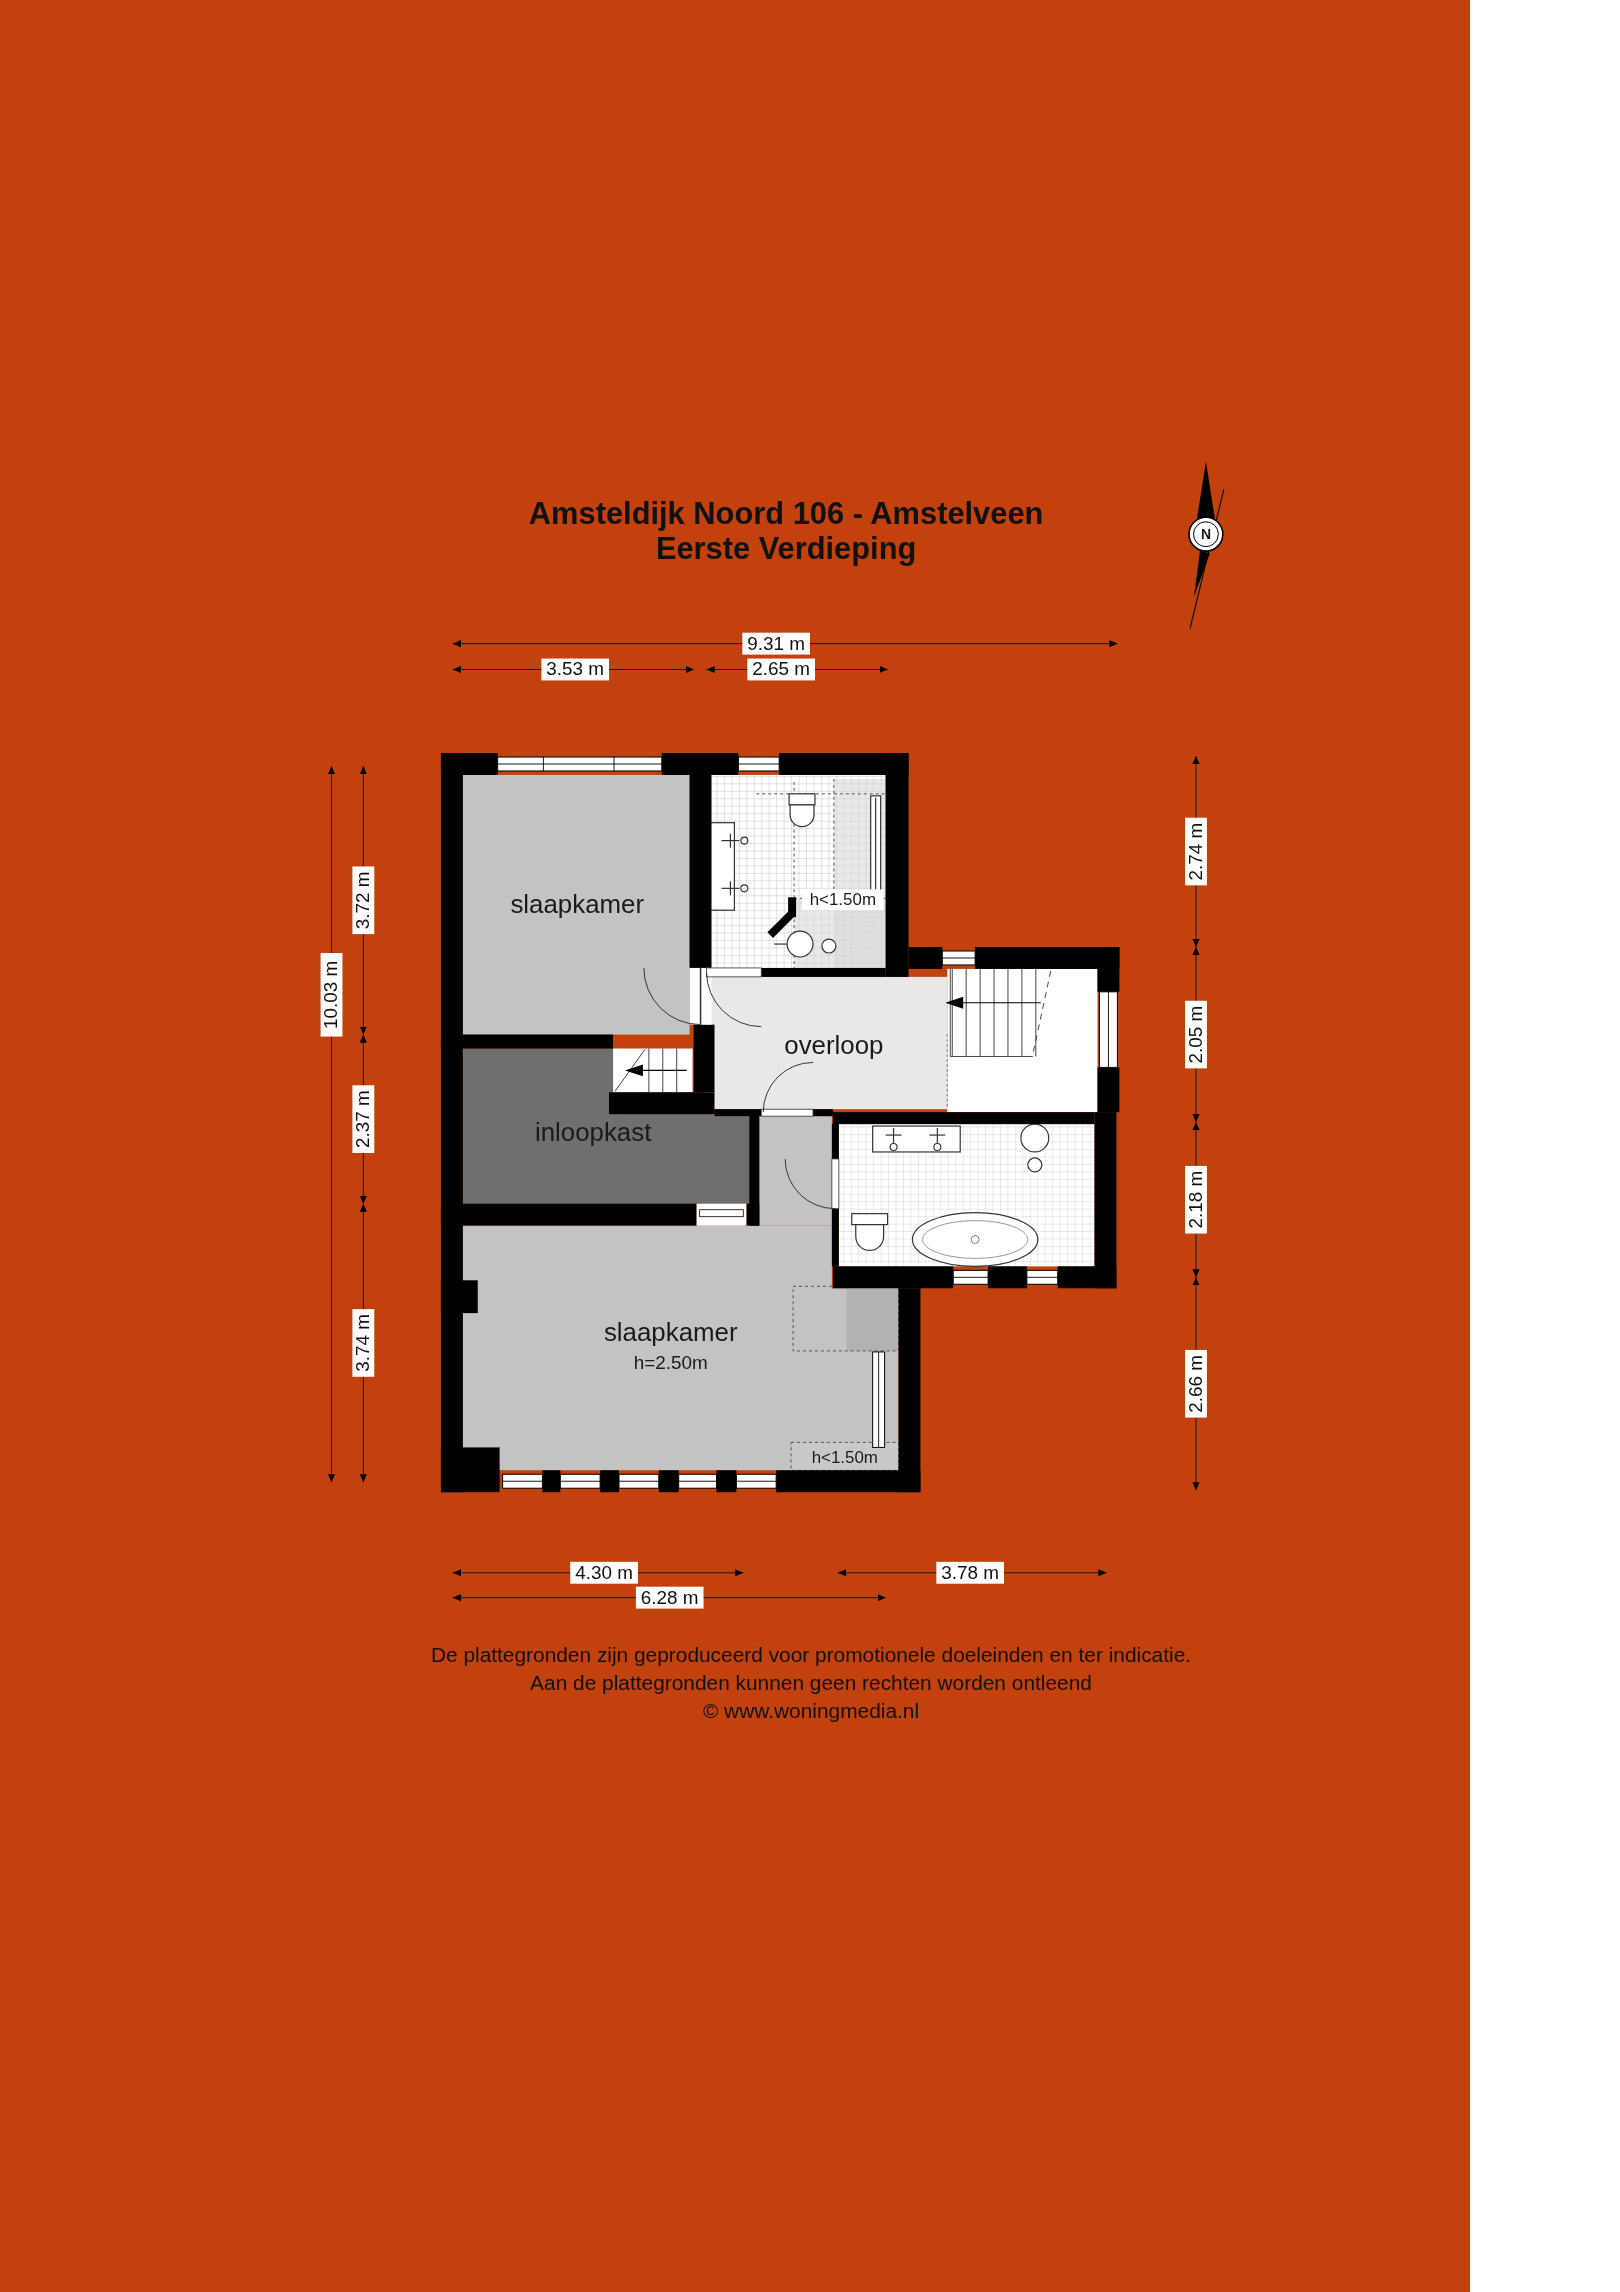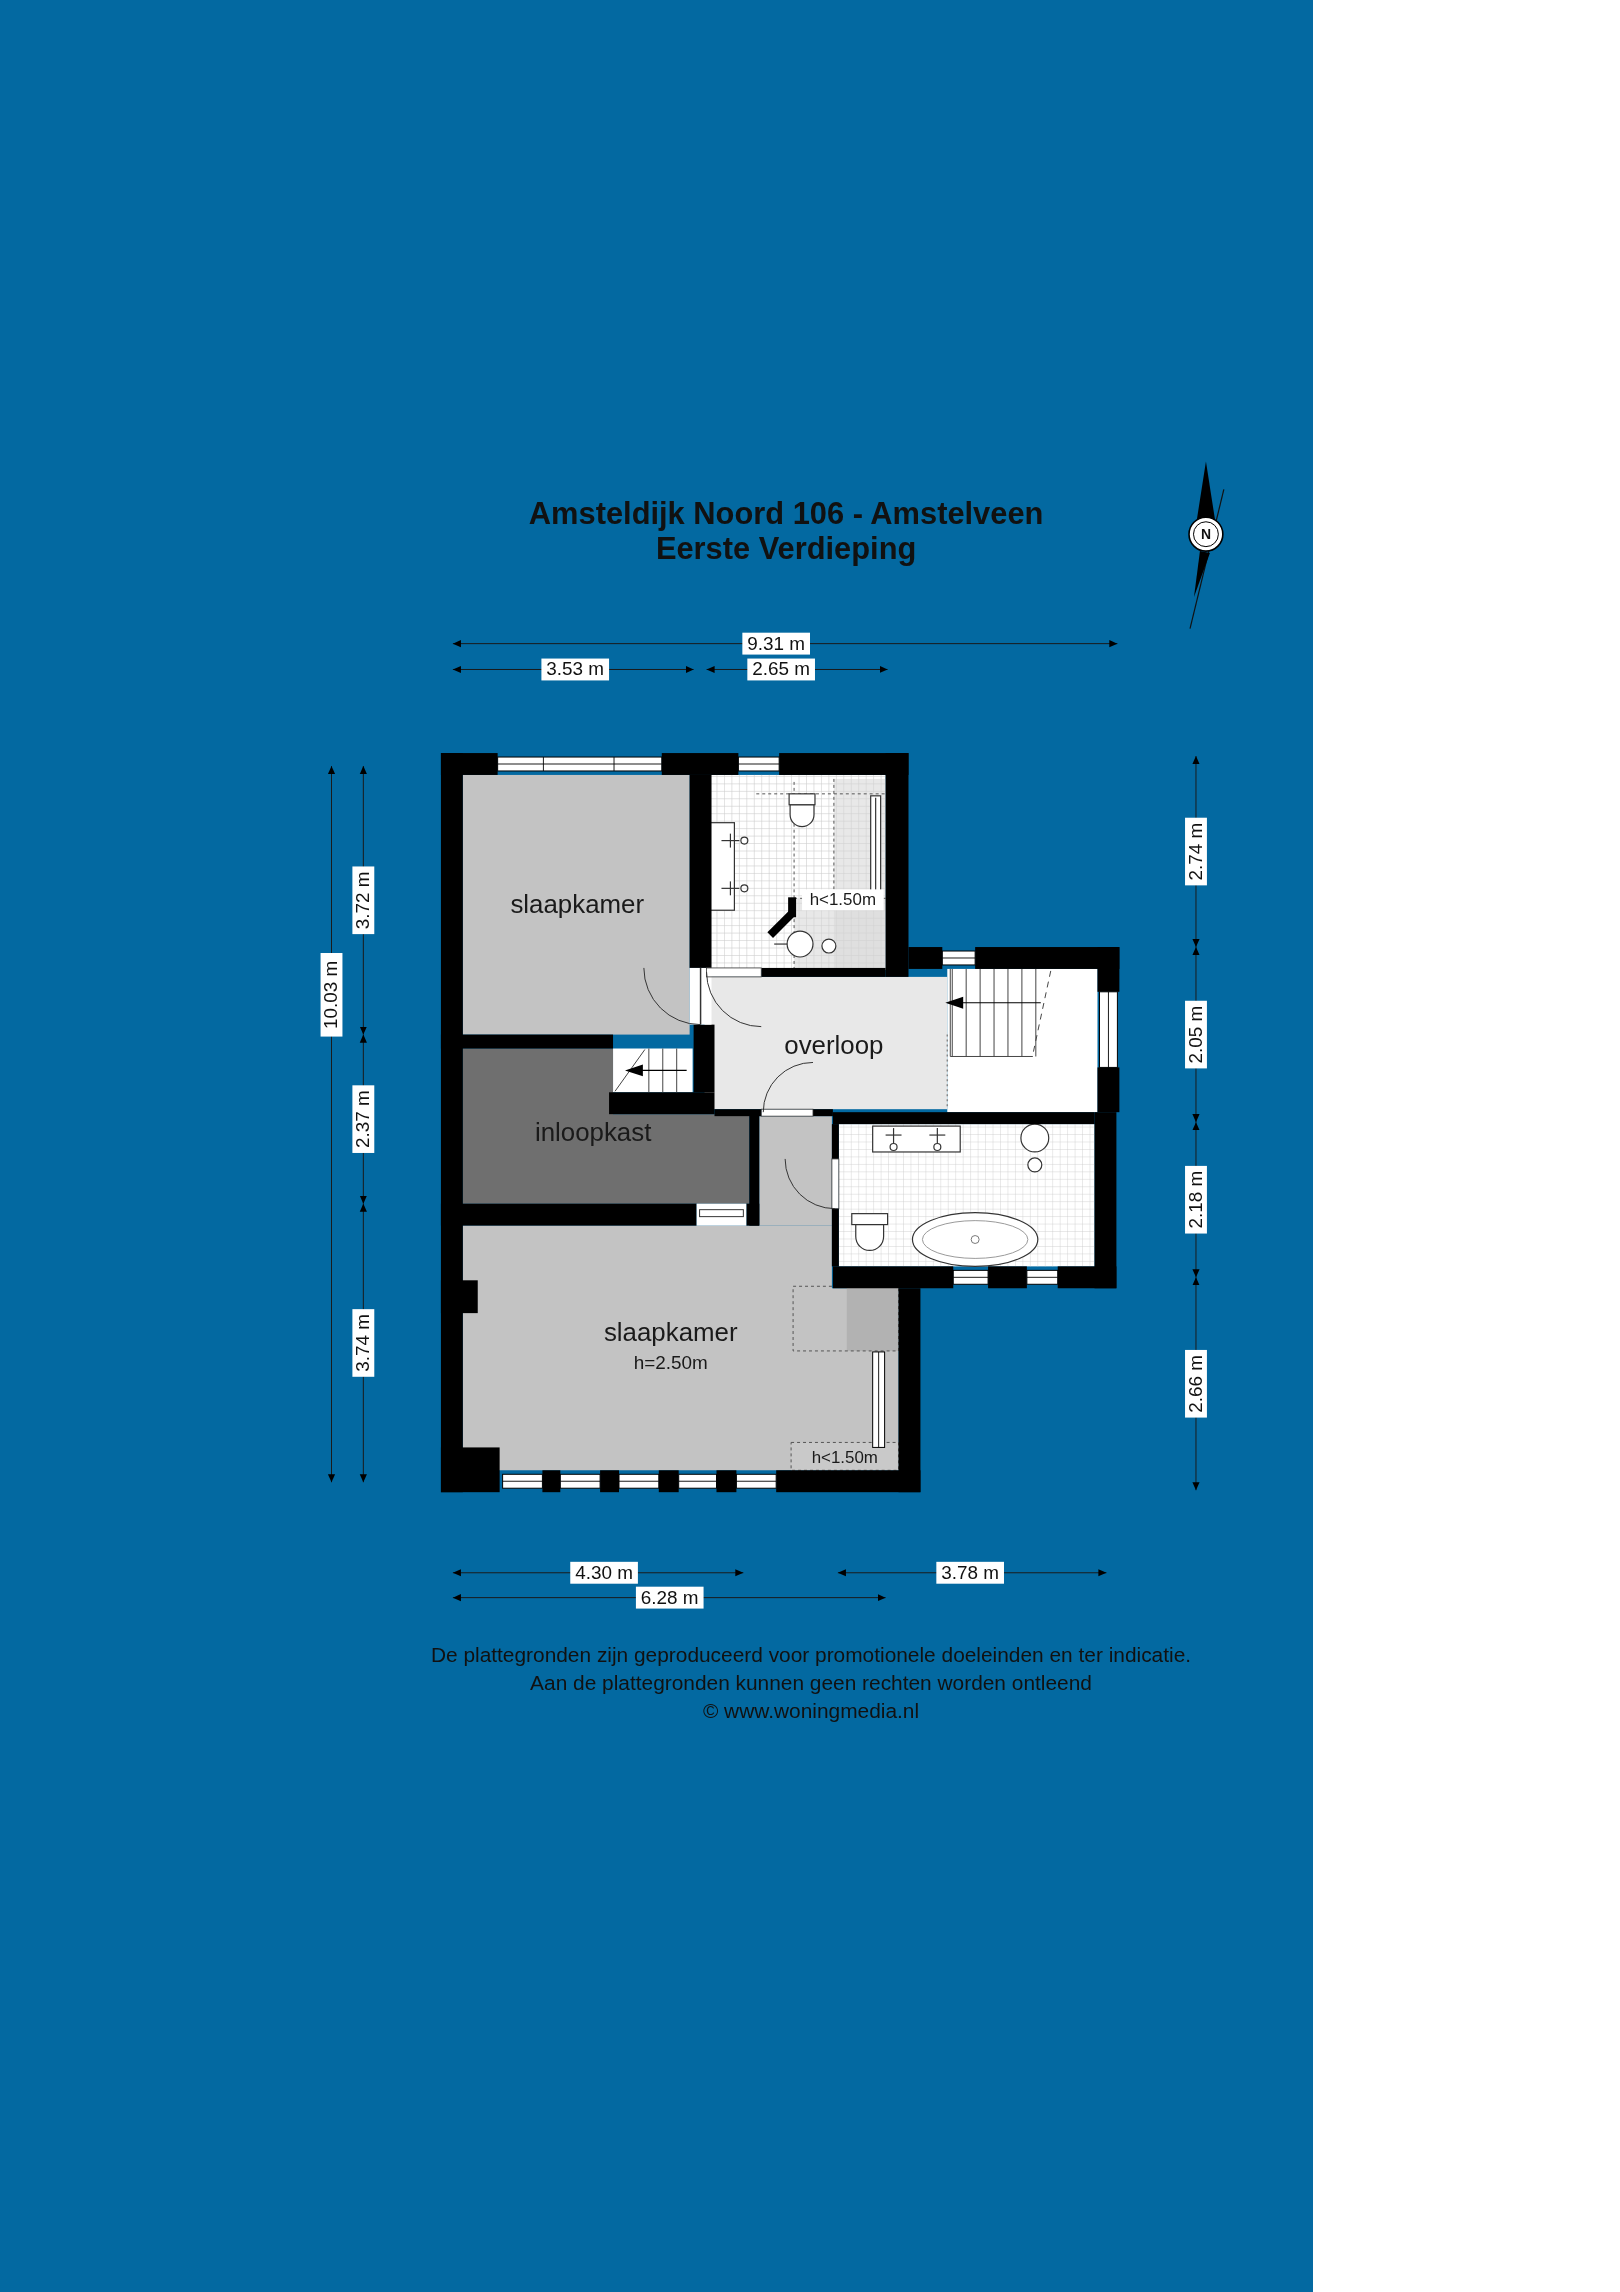--- a/index.html
+++ b/index.html
@@ -1,16 +1,16 @@
 <!DOCTYPE html>
 <html><head>
 <meta charset="utf-8">
 <style>
   html,body{margin:0;padding:0;background:#fff;}
-  .page{position:relative;width:1313px;height:2292px;background:#0369a1;font-family:"Liberation Sans",sans-serif;}
+  .page{position:relative;width:1470px;height:2292px;background:#c2410c;font-family:"Liberation Sans",sans-serif;}
   svg{display:block;}
   .title-line{font-family:"Liberation Sans",sans-serif;font-size:31px;font-weight:bold;fill:#111;text-anchor:middle;}
   .room-label{font-family:"Liberation Sans",sans-serif;font-size:26px;fill:#1a1a1a;text-anchor:middle;}
   .note-label{font-family:"Liberation Sans",sans-serif;font-size:17px;fill:#1a1a1a;text-anchor:middle;}
   .sub-label{font-family:"Liberation Sans",sans-serif;font-size:19px;fill:#1a1a1a;text-anchor:middle;}
   .dim-label{font-family:"Liberation Sans",sans-serif;font-size:19px;fill:#111;text-anchor:middle;}
   .footer-line{font-family:"Liberation Sans",sans-serif;font-size:21px;fill:#111;text-anchor:middle;}
   .compass-n{font-family:"Liberation Sans",sans-serif;font-size:14px;font-weight:bold;fill:#111;text-anchor:middle;}
   .wall{fill:#000;}
   .win{fill:#fff;stroke:#000;stroke-width:1;}

